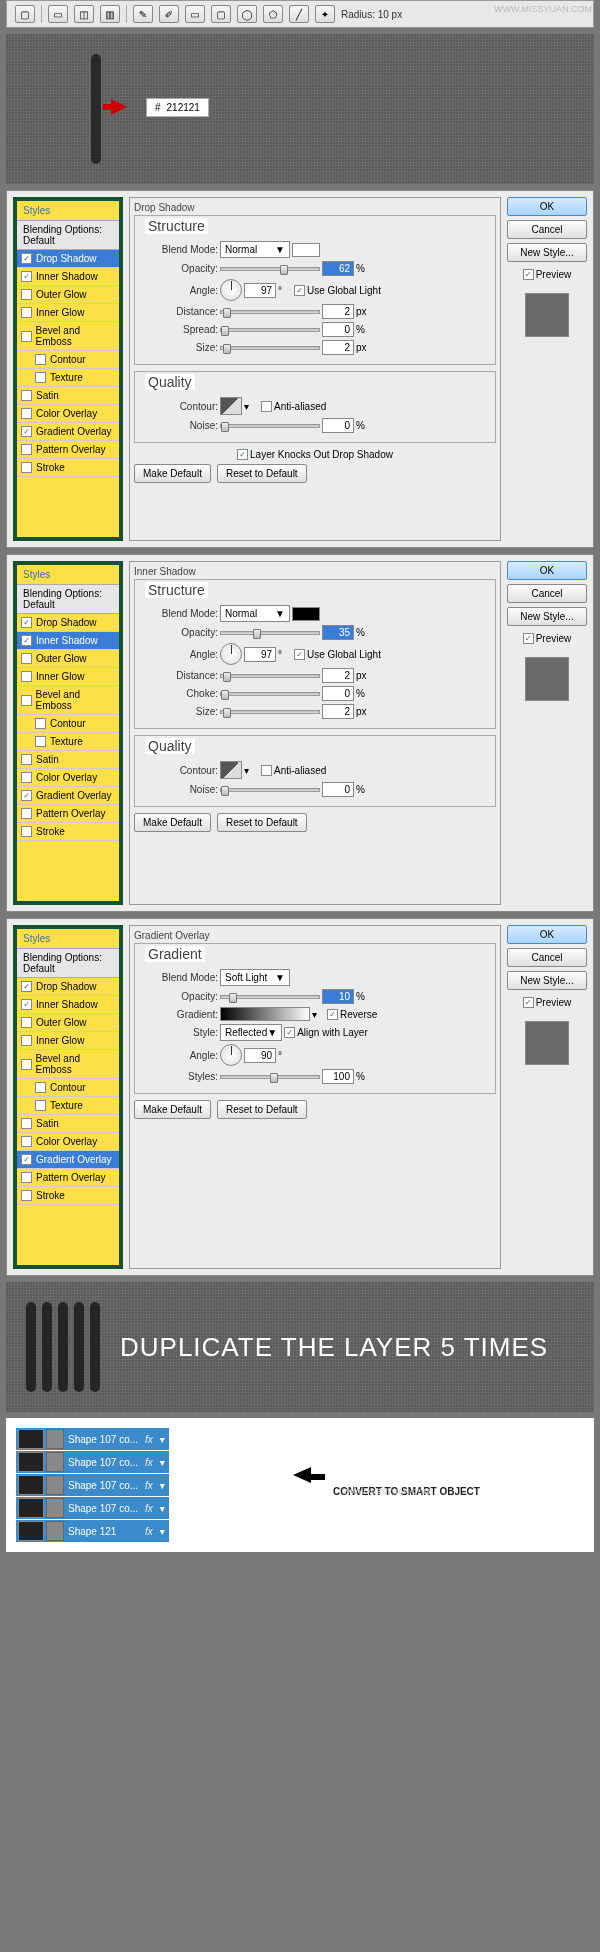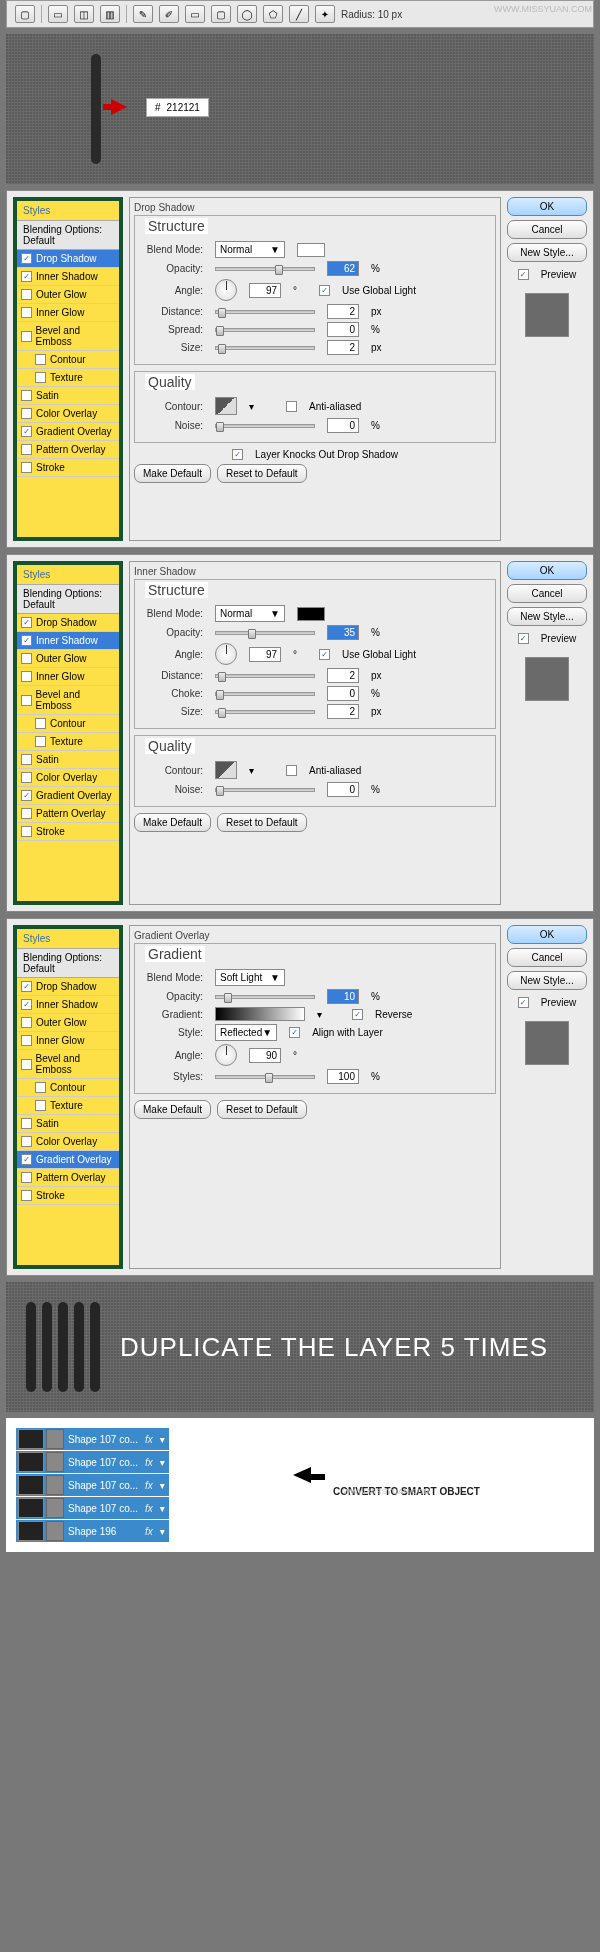--- a/index.html
+++ b/index.html
@@ -20,33 +20,33 @@
 .blend-opt{padding:3px 6px;background:#e6e6e6;border-bottom:1px solid #aaa;font-size:10px}
 .style-row{padding:3px 4px;border-bottom:1px solid #ccc;display:flex;align-items:center;gap:4px;font-size:10px}
 .style-row.sel{background:#3a7dd8;color:#fff}
 .style-row.indent{padding-left:18px}
 .chk{width:11px;height:11px;border:1px solid #888;background:#fff;display:inline-flex;align-items:center;justify-content:center;font-size:8px;color:#2a5f9e}
 .spacer{height:60px}
 .mid-panel{flex:1;border:1px solid #999;padding:4px}
 .sec-title{color:#444;font-size:10px;margin-bottom:2px}
 .fieldset{border:1px solid #aaa;padding:6px;margin-bottom:6px}
 .fieldset-title{font-size:14px;color:#444;margin:-11px 0 4px 4px;background:#ffffff;display:inline-block;padding:0 3px}
-.frow{display:flex;align-items:center;margin:3px 0;gap:12px}
+.frow{display:flex;align-items:center;margin:3px 15px;gap:2px}
 .flabel{width:62px;text-align:right;font-size:10px;color:#333}
 .dropdown{background:#fff;border:1px solid #888;padding:2px 4px;font-size:10px;min-width:70px;display:flex;justify-content:space-between;align-items:center}
 .swatch{width:28px;height:14px;border:1px solid #888}
 .slider{flex:1;height:4px;background:linear-gradient(#bbb,#ddd);border:1px solid #999;position:relative;min-width:60px;max-width:100px}
 .slider-thumb{position:absolute;top:-3px;width:8px;height:10px;background:linear-gradient(#eee,#bbb);border:1px solid #777;border-radius:1px}
 .valbox{width:32px;background:#fff;border:1px solid #888;padding:1px 3px;font-size:10px;text-align:right}
 .valbox.hl{background:#3a7dd8;color:#fff}
 .unit{font-size:10px;width:14px}
 .dial{width:22px;height:22px;border:1px solid #888;border-radius:50%;background:radial-gradient(#fff,#ddd);position:relative}
 .dial::after{content:"";position:absolute;left:10px;top:1px;width:1px;height:9px;background:#333}
 .contour-sw{width:22px;height:18px;border:1px solid #888;background:linear-gradient(135deg,#555 50%,#ddd 50%)}
-.btn{background:linear-gradient(#fdfdfd,#e0e0e0);border:1px solid #888;padding:3px 8px;font-size:10px;border-radius:7px}
+.btn{background:linear-gradient(#fdfdfd,#e0e0e0);border:1px solid #888;padding:3px 8px;font-size:10px;border-radius:2px}
 .btnrow{display:flex;justify-content:flex-start;gap:6px;margin-top:4px}
 .right-panel{width:80px;display:flex;flex-direction:column;gap:4px;align-items:stretch}
 .btn-ok{background:linear-gradient(#d8ecff,#a8d4ff);border:1px solid #4a8acc}
 .preview-sw{width:44px;height:44px;background:#6a6a6a;border:1px solid #888;align-self:center;margin-top:6px}
 .canvas-mid{background:#6a6a6a;background-image:radial-gradient(circle at 1px 1px,rgba(0,0,0,.15) 1px,transparent 0);background-size:3px 3px;height:130px;position:relative;margin:6px;display:flex;align-items:center}
 .bars5{display:flex;gap:6px;margin-left:20px}
 .bars5 div{width:10px;height:90px;background:#252525;border-radius:5px}
 .big-text{color:#fff;font-size:26px;font-weight:400;margin-left:20px;letter-spacing:1px}
 .bottom{background:#fff;margin:0 6px 6px;padding:10px;display:flex;align-items:center;gap:20px}
 .layers{display:flex;flex-direction:column;gap:1px}
@@ -545,21 +545,21 @@
     <div class="layer-row">
         <div class="layer-thumb"></div>
         <div class="layer-thumb2"></div>
         <span class="layer-name">Shape 107 co...</span>
         <span class="layer-fx">fx</span>
         <span class="layer-arrow">▾</span>
       </div>
     <div class="layer-row">
         <div class="layer-thumb"></div>
         <div class="layer-thumb2"></div>
-        <span class="layer-name">Shape 196</span>
+        <span class="layer-name">Shape 121</span>
         <span class="layer-fx">fx</span>
         <span class="layer-arrow">▾</span>
       </div>
   </div>
   <div style="flex:1">
     <div class="smart-text"><span class="arrow-black"></span><span>CONVERT TO SMART OBJECT</span></div>
     <div class="wm2">WWW.MISSYUAN.COM</div>
   </div>
 </div>
 

